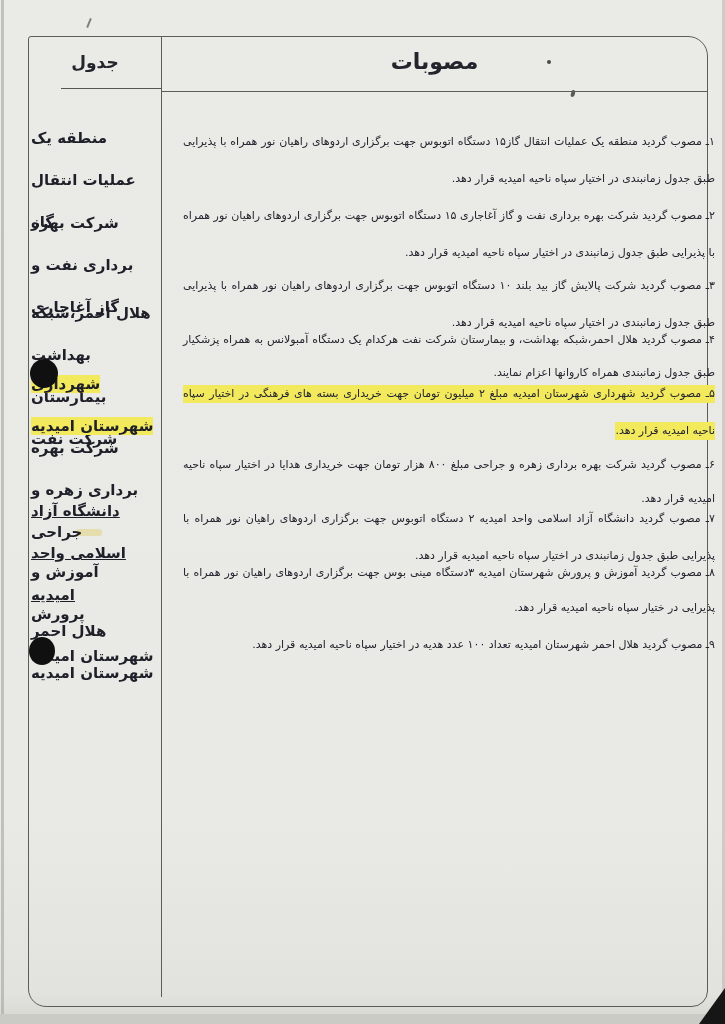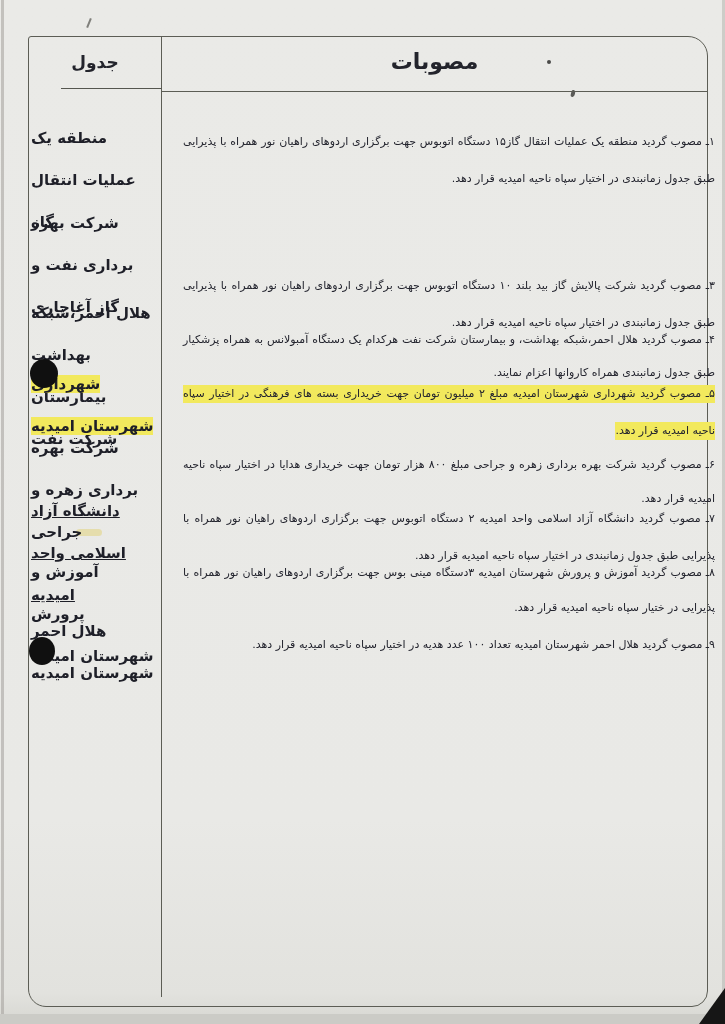--- a/index.html
+++ b/index.html
@@ -93,20 +93,21 @@
     <div class="exec exec-1"><span>شرکت بهره برداری نفت و گاز آغاجاری</span></div>
     <div class="exec exec-3"><span>هلال احمر،شبکه بهداشت
 بیمارستان شرکت نفت</span></div>
     <div class="exec exec-4"><span class="exec-hl">شهرداری شهرستان امیدیه</span></div>
     <div class="exec exec-5"><span>شرکت بهره برداری زهره و جراحی</span></div>
     <div class="exec exec-6"><span>دانشگاه آزاد اسلامی واحد امیدیه</span></div>
     <div class="exec exec-7"><span>آموزش و پرورش شهرستان امیدیه</span></div>
     <div class="exec exec-8"><span>هلال احمر شهرستان امیدیه</span></div>
 
     <p class="res res-0"><span>۱ـ مصوب گردید منطقه یک عملیات انتقال گاز۱۵ دستگاه اتوبوس جهت برگزاری اردوهای راهیان نور همراه با پذیرایی طبق جدول زمانبندی در اختیار سپاه ناحیه امیدیه قرار دهد.</span></p>
+    <p class="res res-1"><span>۲ـ مصوب گردید شرکت بهره برداری نفت و گاز آغاجاری ۱۵ دستگاه اتوبوس جهت برگزاری اردوهای راهیان نور همراه با پذیرایی طبق جدول زمانبندی در اختیار سپاه ناحیه امیدیه قرار دهد.</span></p>
     <p class="res res-2"><span>۳ـ مصوب گردید شرکت پالایش گاز بید بلند ۱۰ دستگاه اتوبوس جهت برگزاری اردوهای راهیان نور همراه با پذیرایی طبق جدول زمانبندی در اختیار سپاه ناحیه امیدیه قرار دهد.</span></p>
     <p class="res res-3"><span>۴ـ مصوب گردید هلال احمر،شبکه بهداشت، و بیمارستان شرکت نفت هرکدام یک دستگاه آمبولانس به همراه پزشکیار طبق جدول زمانبندی همراه کاروانها اعزام نمایند.</span></p>
     <p class="res res-4"><span class="hl">۵ـ مصوب گردید شهرداری شهرستان امیدیه مبلغ ۲ میلیون تومان جهت خریداری بسته های فرهنگی در اختیار سپاه ناحیه امیدیه قرار دهد.</span></p>
     <p class="res res-5"><span>۶ـ مصوب گردید شرکت بهره برداری زهره و جراحی مبلغ ۸۰۰ هزار تومان جهت خریداری هدایا در اختیار سپاه ناحیه امیدیه قرار دهد.</span></p>
     <p class="res res-6"><span>۷ـ مصوب گردید دانشگاه آزاد اسلامی واحد امیدیه ۲ دستگاه اتوبوس جهت برگزاری اردوهای راهیان نور همراه با پذیرایی طبق جدول زمانبندی در اختیار سپاه ناحیه امیدیه قرار دهد.</span></p>
     <p class="res res-7"><span>۸ـ مصوب گردید آموزش و پرورش شهرستان امیدیه ۳دستگاه مینی بوس جهت برگزاری اردوهای راهیان نور همراه با پذیرایی در ختیار سپاه ناحیه امیدیه قرار دهد.</span></p>
     <p class="res res-8"><span>۹ـ مصوب گردید هلال احمر شهرستان امیدیه تعداد ۱۰۰ عدد هدیه در اختیار سپاه ناحیه امیدیه قرار دهد.</span></p>
   </div>
 </div>
 

